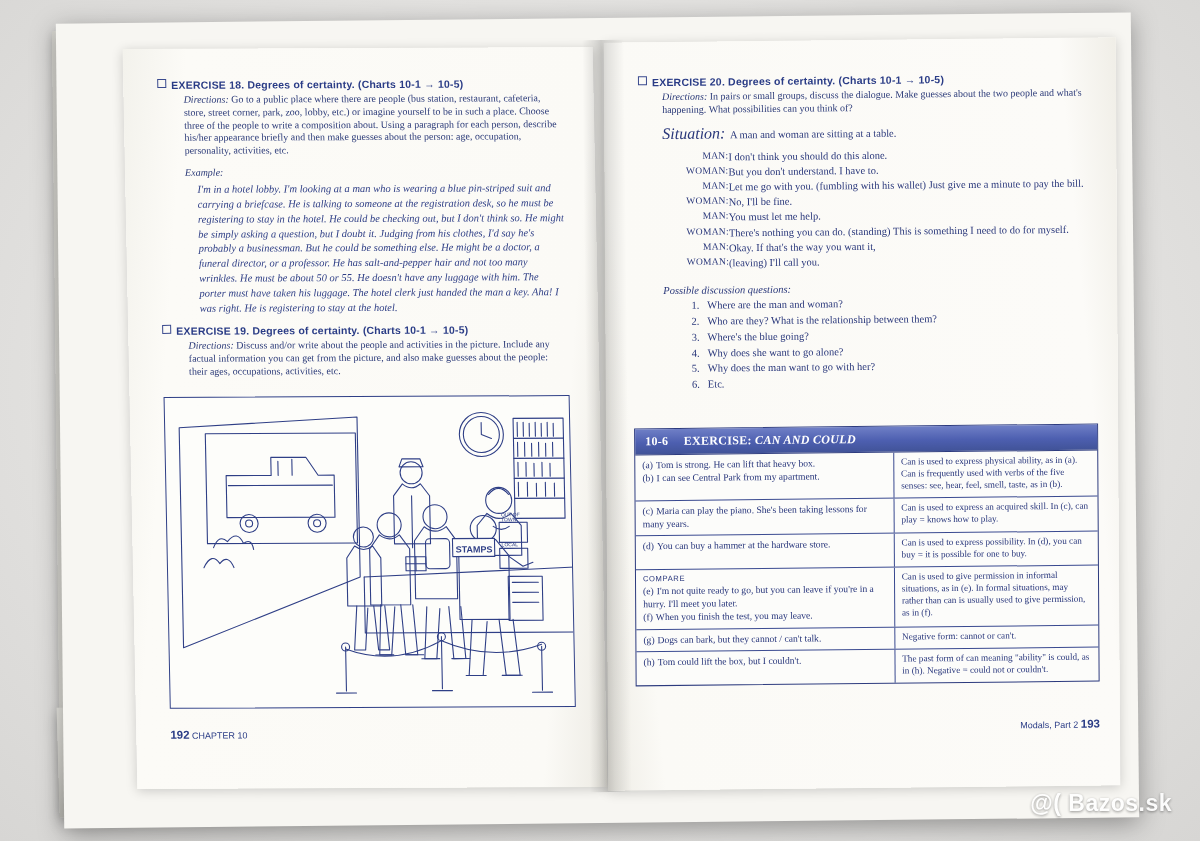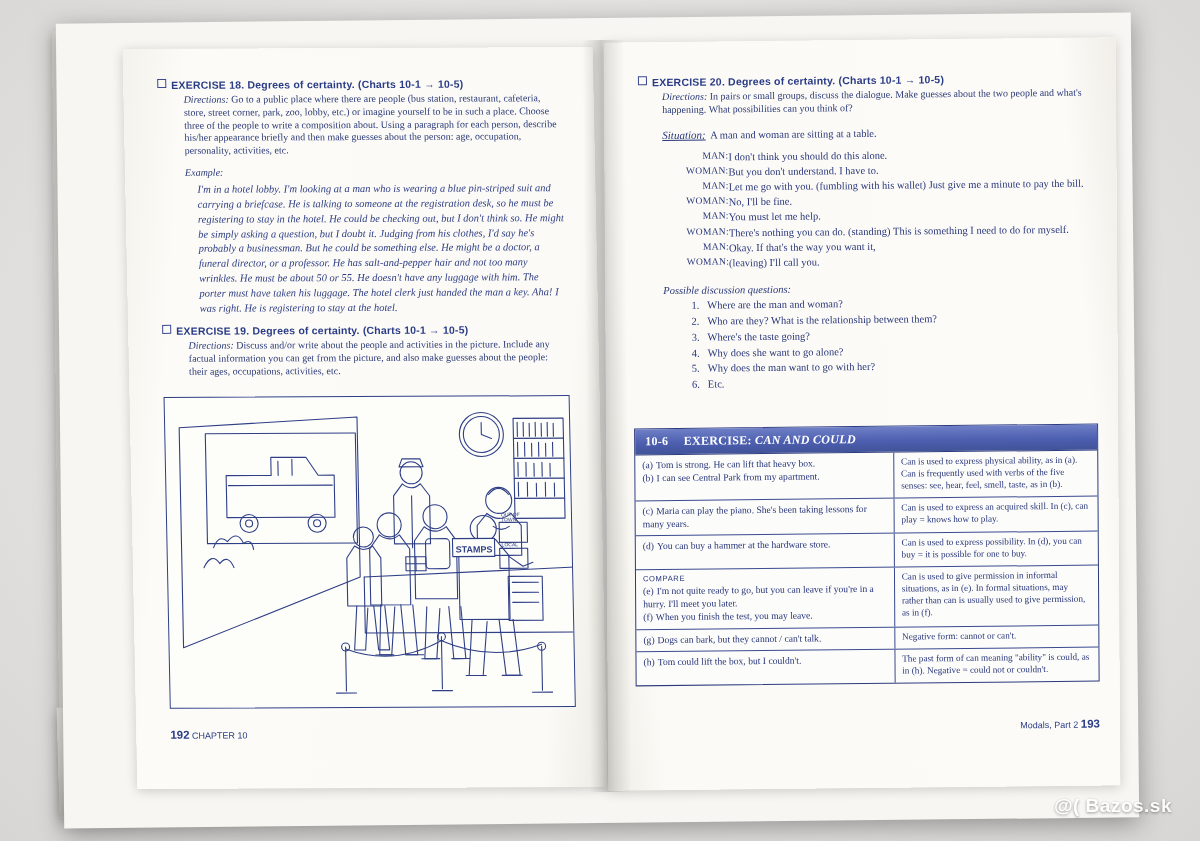--- a/index.html
+++ b/index.html
@@ -121,21 +121,21 @@
   .cleft{width:56%;box-sizing:border-box;padding:4px 7px 5px 7px;border-right:1px solid #3a4a90;}
   .cright{width:44%;box-sizing:border-box;padding:4px 7px 5px 7px;}
   .ex{font-family:"Liberation Serif", serif;font-size:9.6px;color:#26347a;line-height:1.33;}
   .ex .lab{margin-right:3px;}
   .note{font-family:"Liberation Serif", serif;font-size:9.2px;color:#26347a;line-height:1.3;}
   .compare{font-family:"Liberation Sans", sans-serif;font-size:7.6px;letter-spacing:.6px;color:#26347a;margin-bottom:2px;}
 
   
   .wm{
     position:absolute;right:28px;bottom:24px;color:#ffffff;opacity:.92;
-    font-family:"Liberation Sans", sans-serif;font-size:19px;font-weight:bold;
+    font-family:"Liberation Sans", sans-serif;font-size:23px;font-weight:bold;
     text-shadow:0 1px 3px rgba(0,0,0,.45);
     letter-spacing:.5px;
   }
 </style>
 </head>
 <body>
 
 <div id="stage">
   <div class="photo-bg"></div>
 
@@ -276,21 +276,21 @@
       <div class="exercise-head">
         <span class="chk"></span><span>EXERCISE 20. Degrees of certainty.</span>
         <span>(Charts 10-1  → 10-5)</span>
       </div>
       <div class="body dir">
         <i>Directions:</i>
         <span>In pairs or small groups, discuss the dialogue. Make guesses about the two people and what's happening. What possibilities can you think of?</span>
       </div>
 
       <div class="body" style="margin-top:8px;">
-        <span class="serif ital" style="font-size:11px;text-decoration:underline;">Situation:</span>
+        <span class="serif ital" style="font-size:16px;">Situation:</span>
         <span class="serif" style="font-size:10.5px;">A man and woman are sitting at a table.</span>
       </div>
 
       <div class="dialogue">
         <div class="dline">
             <span class="spk sm">MAN:</span>
             <span class="txt">I don't think you should do this alone.</span>
           </div>
         <div class="dline">
             <span class="spk sm">WOMAN:</span>
@@ -327,21 +327,21 @@
         <div>
             <span class="qnum">1.</span>
             <span>Where are the man and woman?</span>
           </div>
         <div>
             <span class="qnum">2.</span>
             <span>Who are they?  What is the relationship between them?</span>
           </div>
         <div>
             <span class="qnum">3.</span>
-            <span>Where's the taste going?</span>
+            <span>Where's the blue going?</span>
           </div>
         <div>
             <span class="qnum">4.</span>
             <span>Why does she want to go alone?</span>
           </div>
         <div>
             <span class="qnum">5.</span>
             <span>Why does the man want to go with her?</span>
           </div>
         <div>

